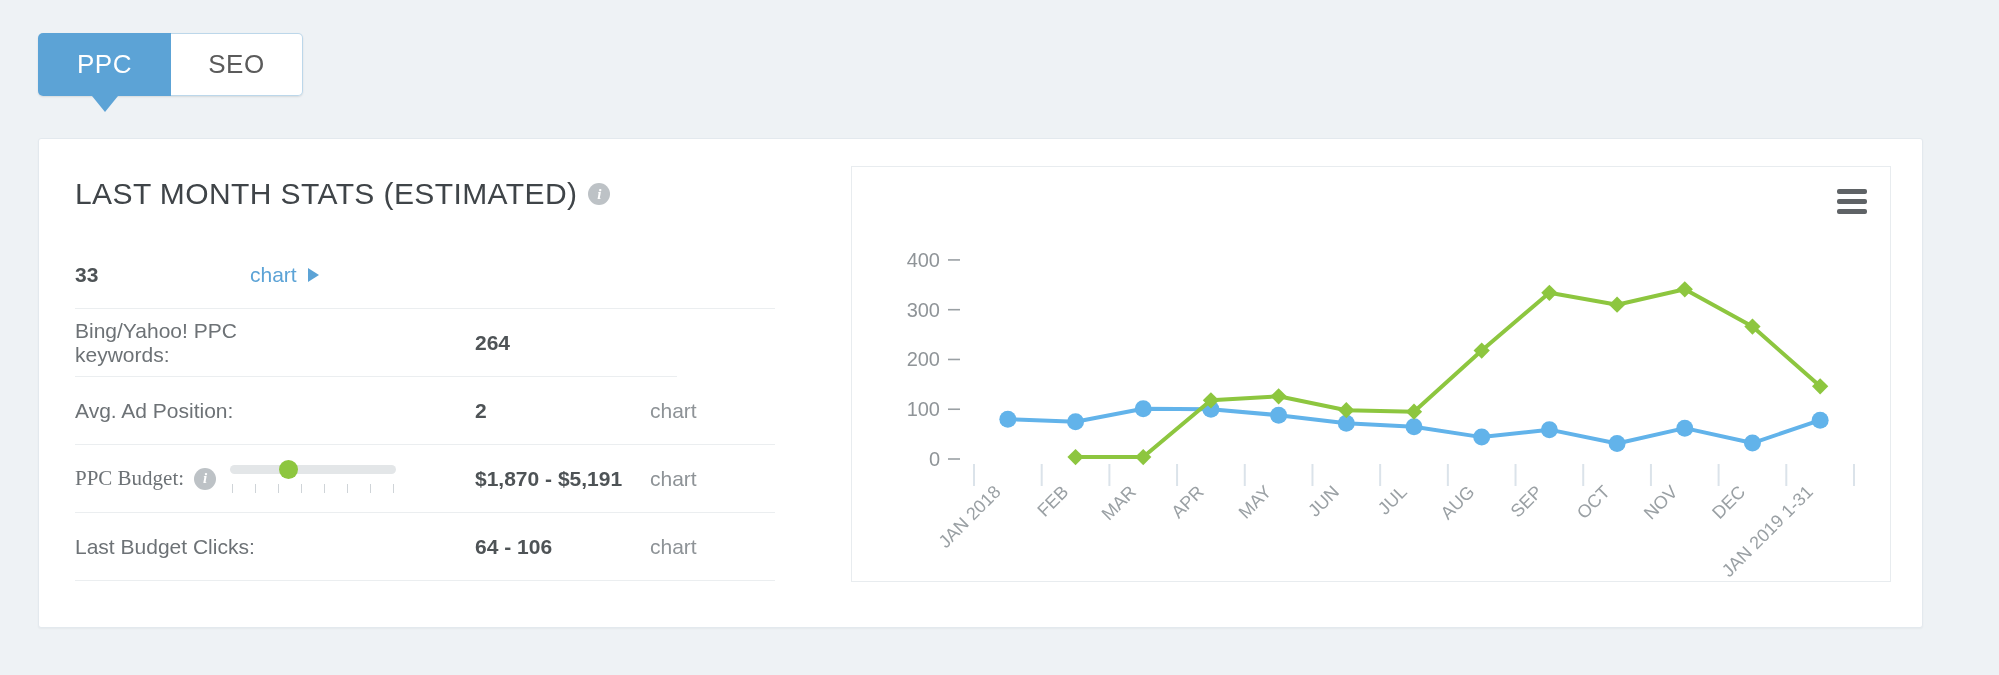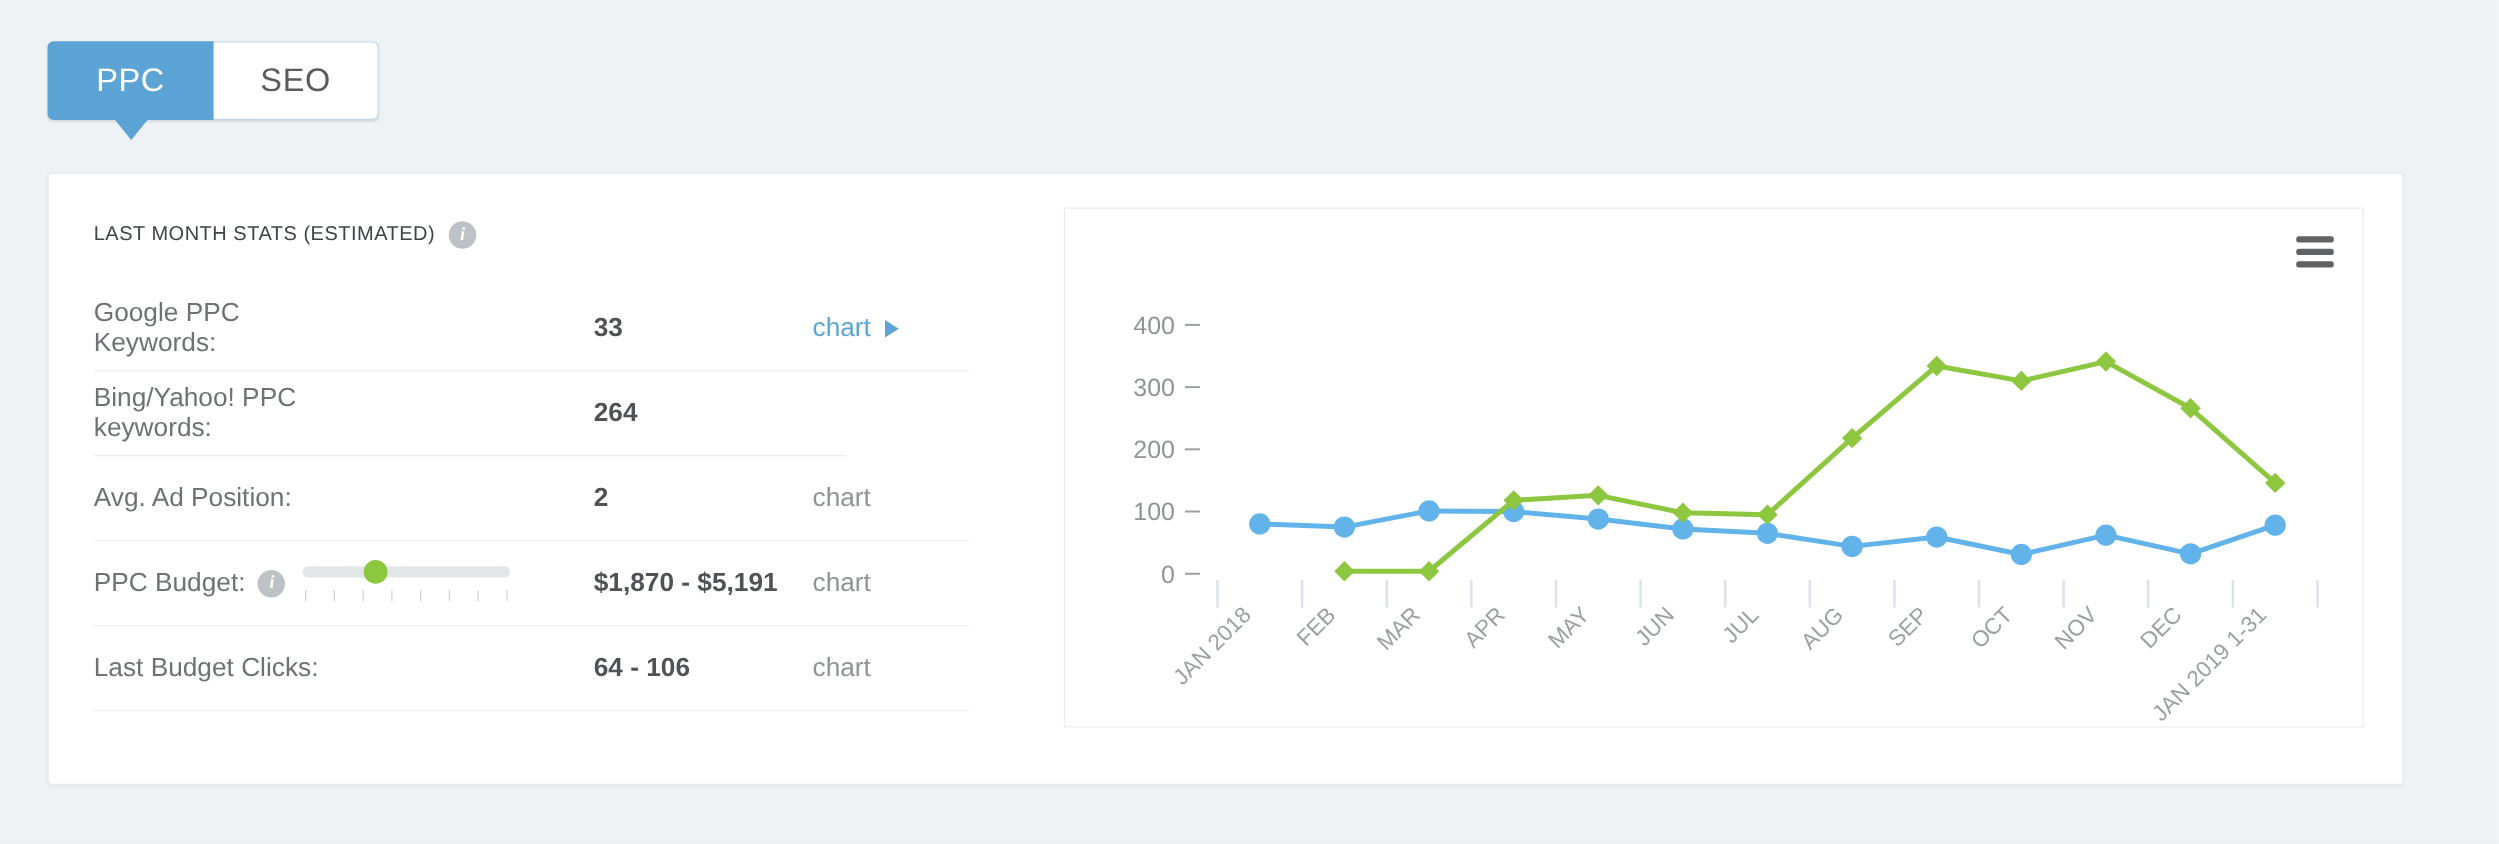--- a/index.html
+++ b/index.html
@@ -91,21 +91,21 @@
     top: 0;
     width: 730px;
   }
   .panel-title-row {
     display: flex;
     align-items: center;
     margin-top: 38px;
     margin-left: 3px;
   }
   .panel-title {
-    font-size: 16px;
+    font-size: 30px;
     color: #3f4448;
     letter-spacing: 0.4px;
   }
   .info-icon {
     display: inline-flex;
     align-items: center;
     justify-content: center;
     width: 22px;
     height: 22px;
     border-radius: 50%;
@@ -303,23 +303,20 @@
 
     <div class="left-panel">
       <div class="panel-title-row">
         <div class="panel-title">LAST MONTH STATS (ESTIMATED)</div>
         <div class="info-icon">i</div>
       </div>
 
       <div class="stats-list">
 
         <div class="stat-row full">
-          <div class="stat-label-wrap">
-            <div class="stat-label">Google PPC Keywords:</div>
-          </div>
           <div class="stat-value">33</div>
           <div class="stat-action link">
             <span>chart</span>
             <span class="play-icon"></span>
           </div>
         </div>
 
         <div class="stat-row short">
           <div class="stat-label-wrap">
             <div class="stat-label">Bing/Yahoo! PPC keywords:</div>
@@ -332,21 +329,21 @@
             <div class="stat-label">Avg. Ad Position:</div>
           </div>
           <div class="stat-value">2</div>
           <div class="stat-action">
             <span>chart</span>
           </div>
         </div>
 
         <div class="stat-row full">
           <div class="stat-label-wrap">
-            <div class="stat-label" style="width:auto;">PPC Budget:</div>
+            <div class="stat-label" style="width:auto;font-family:Liberation Serif, serif;">PPC Budget:</div>
             <div class="info-icon" style="margin-left:10px;">i</div>
             <div class="slider-wrap">
               <div class="slider-track" style="background: rgb(227, 230, 232);">
                 <div class="slider-thumb" style="background: rgb(141, 198, 63); left: 48.51px;"></div>
               </div>
               <div class="slider-ticks">
                   <i></i>
                   <i></i>
                   <i></i>
                   <i></i>

